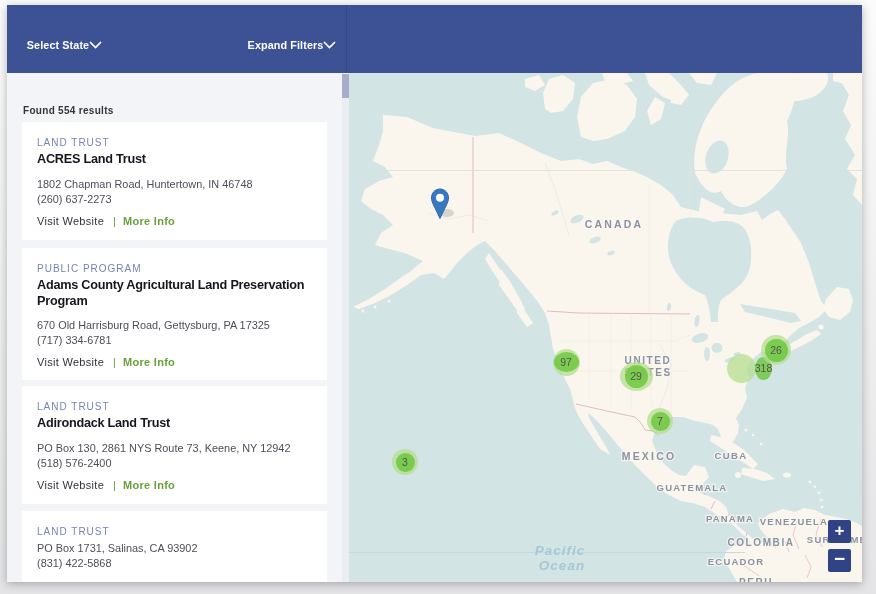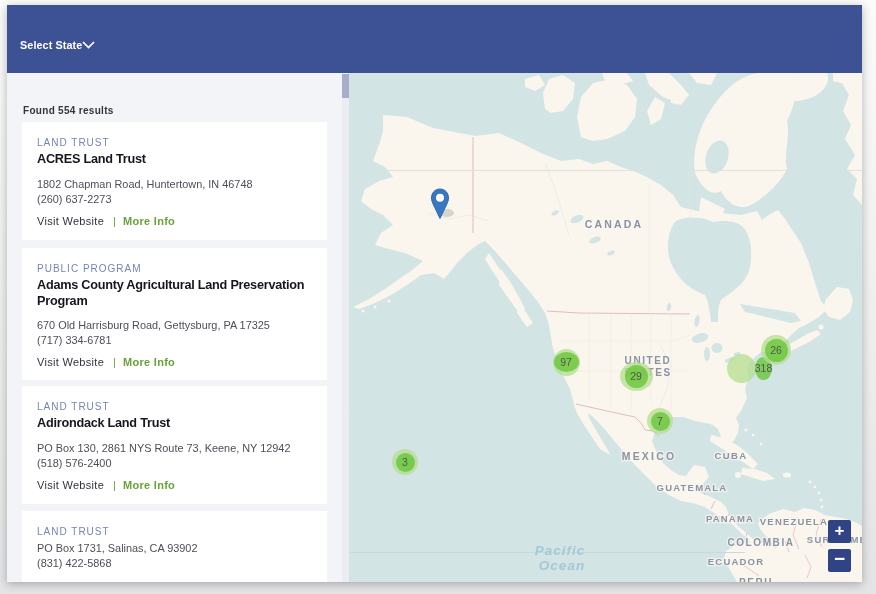--- a/index.html
+++ b/index.html
@@ -1,21 +1,21 @@
 <!DOCTYPE html>
 <html><head>
 <meta charset="utf-8">
 <style>
 * { margin:0; padding:0; box-sizing:border-box; }
 html,body { width:876px; height:594px; overflow:hidden; }
 body { font-family:"Liberation Sans", sans-serif; background:linear-gradient(#fbfbfb, #e4e4e6); }
 #app { position:absolute; left:7px; top:5px; width:855px; height:577px; background:#f3f4f8; box-shadow:0 2px 9px rgba(0,0,0,.28); overflow:hidden; }
 
 #nav { position:absolute; left:0; top:0; width:855px; height:68px; background:#3c5295; }
-.navbtn { position:absolute; top:0; height:80px; display:flex; align-items:center; justify-content:flex-start; color:#fff; font-size:10.8px; font-weight:bold; letter-spacing:.1px; }
+.navbtn { position:absolute; top:0; height:80px; display:flex; align-items:center; justify-content:center; color:#fff; font-size:10.8px; font-weight:bold; letter-spacing:.1px; }
 .navbtn svg { flex:none; }
 #btn1 { left:0; width:112px; padding:0 10px 0 13px; }
 #btn2 { left:112px; width:113px; background:#6272aa; padding:0 9px 0 14px; }
 #btn3 { left:225px; width:115px; border-right:1px solid #35497f; padding:0 8px 0 14px; }
 #searchbox { position:absolute; left:531px; top:17px; width:310px; height:33px; background:#fff; }
 #searchbox span { position:absolute; left:17px; top:9px; font-size:13.5px; color:#9b9b9b; letter-spacing:.2px; }
 #searchbox svg { position:absolute; right:27px; top:11px; }
 
 #sidebar { position:absolute; left:0; top:68px; width:342px; height:509px; background:#f3f4f8; }
 #sbtrack { position:absolute; right:0; top:0; width:7px; height:509px; background:#ecedf3; }
@@ -37,20 +37,25 @@
 </style>
 </head>
 <body>
 <div id="app">
   <div id="nav">
     <div class="navbtn" id="btn1">Select&nbsp;State
       <svg width="13" height="8" viewBox="0 0 13 8">
           <path d="M1 1 L6.5 6.5 L12 1" fill="none" stroke="#fff" stroke-width="1.7"></path>
         </svg>
     </div>
+    <div class="navbtn" id="btn3">Expand&nbsp;Filters
+      <svg width="13" height="8" viewBox="0 0 13 8">
+          <path d="M1 1 L6.5 6.5 L12 1" fill="none" stroke="#fff" stroke-width="1.7"></path>
+        </svg>
+    </div>
   </div>
   <div id="sidebar">
     <div id="found">Found 554 results</div>
     <div class="card" style="top:49px; height:118px;">
       <div class="cat">LAND TRUST</div>
       <div class="title">ACRES Land Trust</div>
       <div class="addr">1802 Chapman Road, Huntertown, IN 46748<br>(260) 637-2273</div>
       <div class="links"><span class="vw">Visit Website</span><span class="sep">|</span><span class="mi">More Info</span></div>
     </div>
     <div class="card" style="top:175px; height:132px;">

